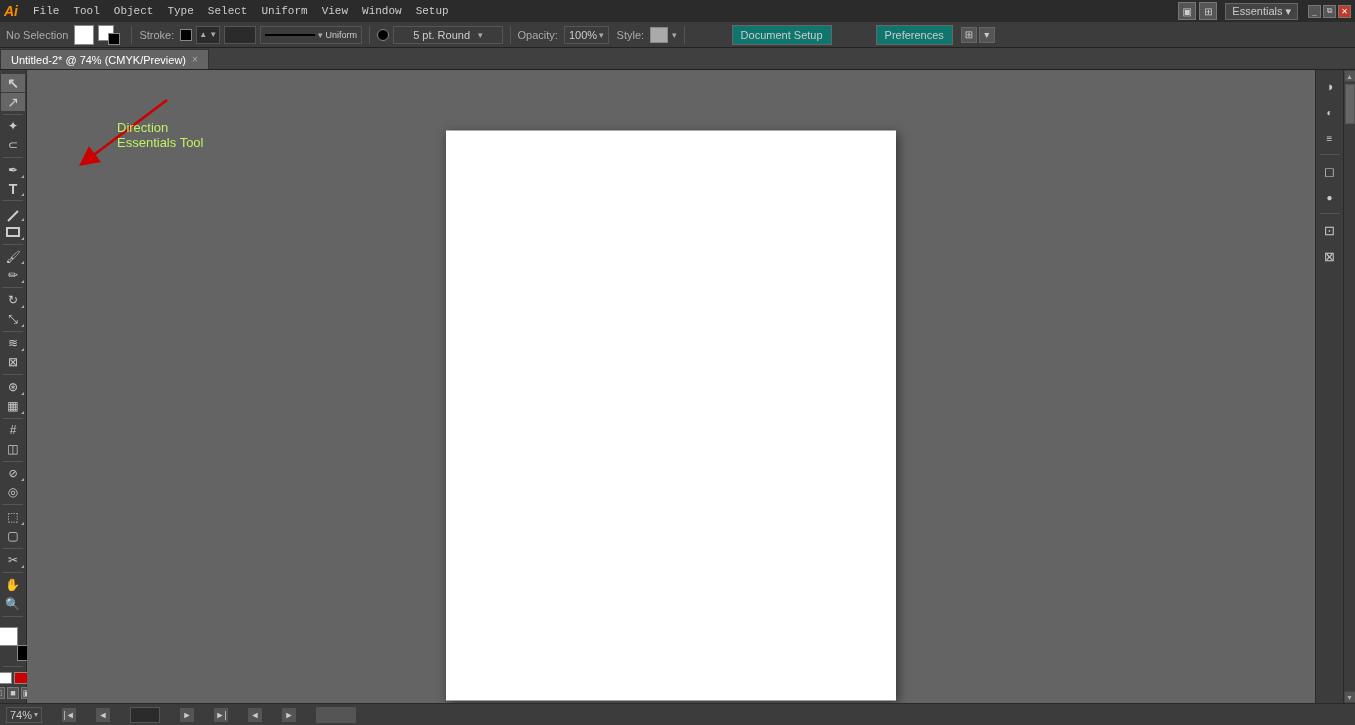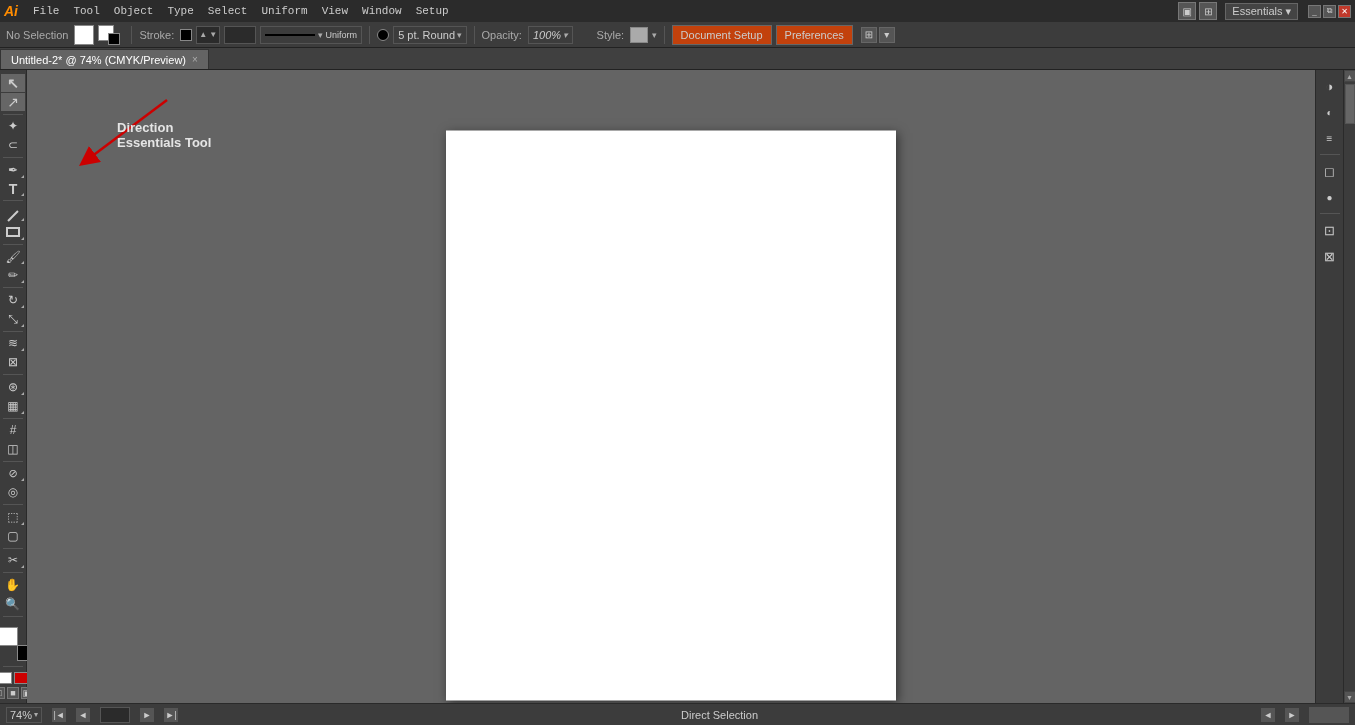--- a/index.html
+++ b/index.html
@@ -74,27 +74,28 @@
     .opt-label { color: #aaa; font-size: 11px; margin-right: 2px; }
     .opt-input {
       background: #2b2b2b;
       border: 1px solid #555;
       color: #ccc;
       font-size: 11px;
       padding: 1px 4px;
       height: 18px;
     }
     .opt-btn {
-      background: #c2410c;
+      background: #0f766e;
       border: 1px solid #666;
       color: #ccc;
       font-size: 11px;
       padding: 1px 8px;
       height: 20px;
       cursor: pointer;
+      margin-left: 40px;
     }
     .opt-divider {
       width: 1px;
       height: 18px;
       background: #555;
       margin: 0 3px;
     }
     .opt-stroke-inner {
       width: 100%;
       height: 2px;
@@ -233,23 +234,23 @@
     .annotation-arrow {
       position: absolute;
       top: 30px;
       left: 55px;
       pointer-events: none;
     }
     .annotation-text {
       position: absolute;
       top: 50px;
       left: 90px;
-      color: #e5e5e5;
+      color: #bef264;
       font-size: 13px;
-      font-weight: bold;
+      font-weight: normal;
       pointer-events: none;
     }
 
     
     #right-panel {
       width: 28px;
       background: #3c3c3c;
       border-left: 1px solid #2a2a2a;
       display: flex;
       flex-direction: column;
@@ -308,21 +309,21 @@
     }
 
     
     #statusbar {
       height: 22px;
       background: #3c3c3c;
       border-top: 1px solid #2a2a2a;
       display: flex;
       align-items: center;
       padding: 0 6px;
-      gap: 10px;
+      gap: 20px;
     }
     .nav-btn {
       background: #555;
       border: 1px solid #555;
       color: #ccc;
       font-size: 9px;
       width: 14px;
       height: 14px;
       cursor: pointer;
       display: flex;
@@ -414,31 +415,31 @@
   <input class="opt-input" style="width: 32px;" type="text">
 
   <div style="background:#3c3c3c;border:1px solid #555;height:18px;display:flex;align-items:center;padding:0 4px;gap:3px;cursor:pointer;">
     <div class="opt-stroke-inner" style="width:50px;height:2px;background:#000;"></div>
     <span style="font-size:9px;color:#aaa;">▾</span>
     <span style="font-size:9px;color:#ccc;">Uniform</span>
   </div>
   <div class="opt-divider"></div>
 
   <div style="width:12px;height:12px;background:#000;border:1px solid #888;border-radius:50%;"></div>
-  <div style="background:#3c3c3c;border:1px solid #555;height:18px;display:flex;align-items:center;padding:0 4px;gap:2px;cursor:pointer;">
+  <div style="background:#3c3c3c;border:1px solid #555;height:18px;display:flex;align-items:center;padding:0 19px;gap:8px;cursor:pointer;">
     <span style="font-size:11px;color:#ccc;">5 pt. Round</span>
     <span style="font-size:9px;color:#aaa;">▾</span>
   </div>
   <div class="opt-divider"></div>
   <span class="opt-label">Opacity:</span>
-  <div style="background:#3c3c3c;border:1px solid #555;height:18px;display:flex;align-items:center;padding:0 4px;gap:2px;cursor:pointer;font-style:italic;">
+  <div style="background:#3c3c3c;border:1px solid #555;height:18px;display:flex;align-items:center;padding:0 4px;gap:2px;cursor:pointer;">
     <span style="font-size:11px;color:#ccc;">100%</span>
     <span style="font-size:9px;color:#aaa;">▾</span>
   </div>
-  <span class="opt-label" style="margin-left:20px;">Style:</span>
+  <span class="opt-label" style="margin-left:4px;">Style:</span>
   <div style="width:18px;height:16px;background:#aaa;border:1px solid #888;"></div>
   <div style="font-size:9px;color:#aaa;cursor:pointer;">▾</div>
   <div class="opt-divider"></div>
   <button class="opt-btn">Document Setup</button>
   <button class="opt-btn">Preferences</button>
   <div style="display:flex;align-items:center;gap:2px;margin-left:4px;">
     <div style="width:16px;height:16px;background:#555;border:1px solid #666;cursor:pointer;display:flex;align-items:center;justify-content:center;font-size:10px;color:#ccc;">⊞</div>
     <div style="width:16px;height:16px;background:#555;border:1px solid #666;cursor:pointer;display:flex;align-items:center;justify-content:center;font-size:10px;color:#ccc;">▾</div>
   </div>
 </div>
@@ -645,19 +646,18 @@
     <span style="color:#ccc;font-size:11px;">74%</span>
     <span style="font-size:8px;color:#aaa;">▾</span>
   </div>
 
   <div class="nav-btn">|◄</div>
   <div class="nav-btn">◄</div>
   <input class="page-input" type="text" style="">
   <div class="nav-btn">►</div>
   <div class="nav-btn">►|</div>
 
-  <div class="status-text">Direct Selection</div>
 
   <div class="status-arrow-btn">◄</div>
   <div class="status-arrow-btn">►</div>
 
   <div class="status-right-box"></div>
 </div>
 
 </body></html>

